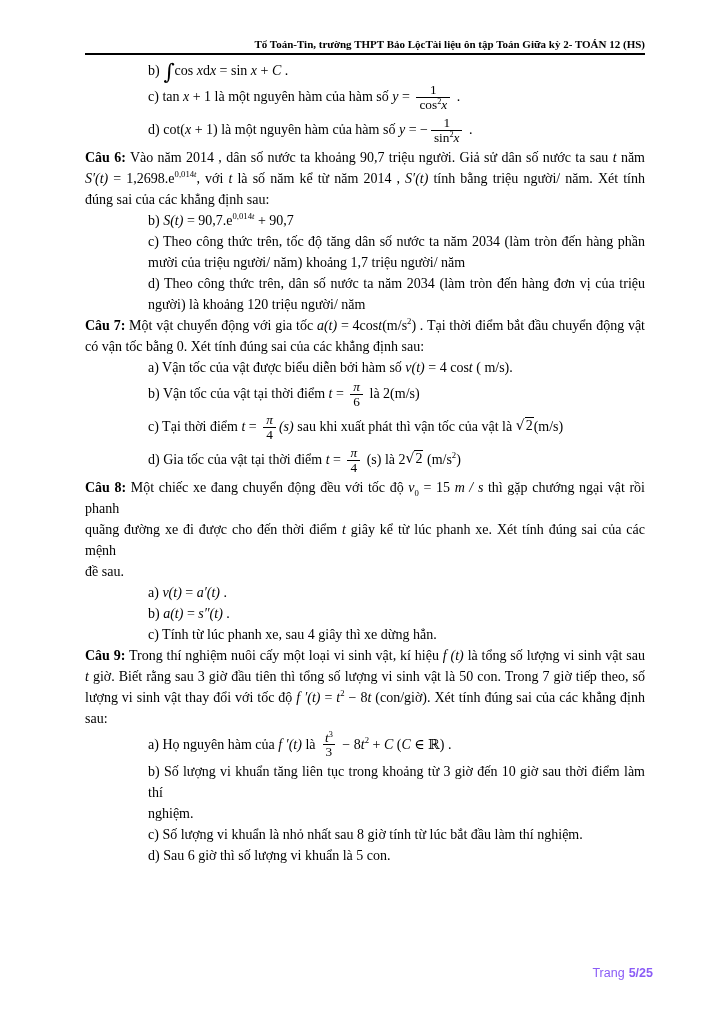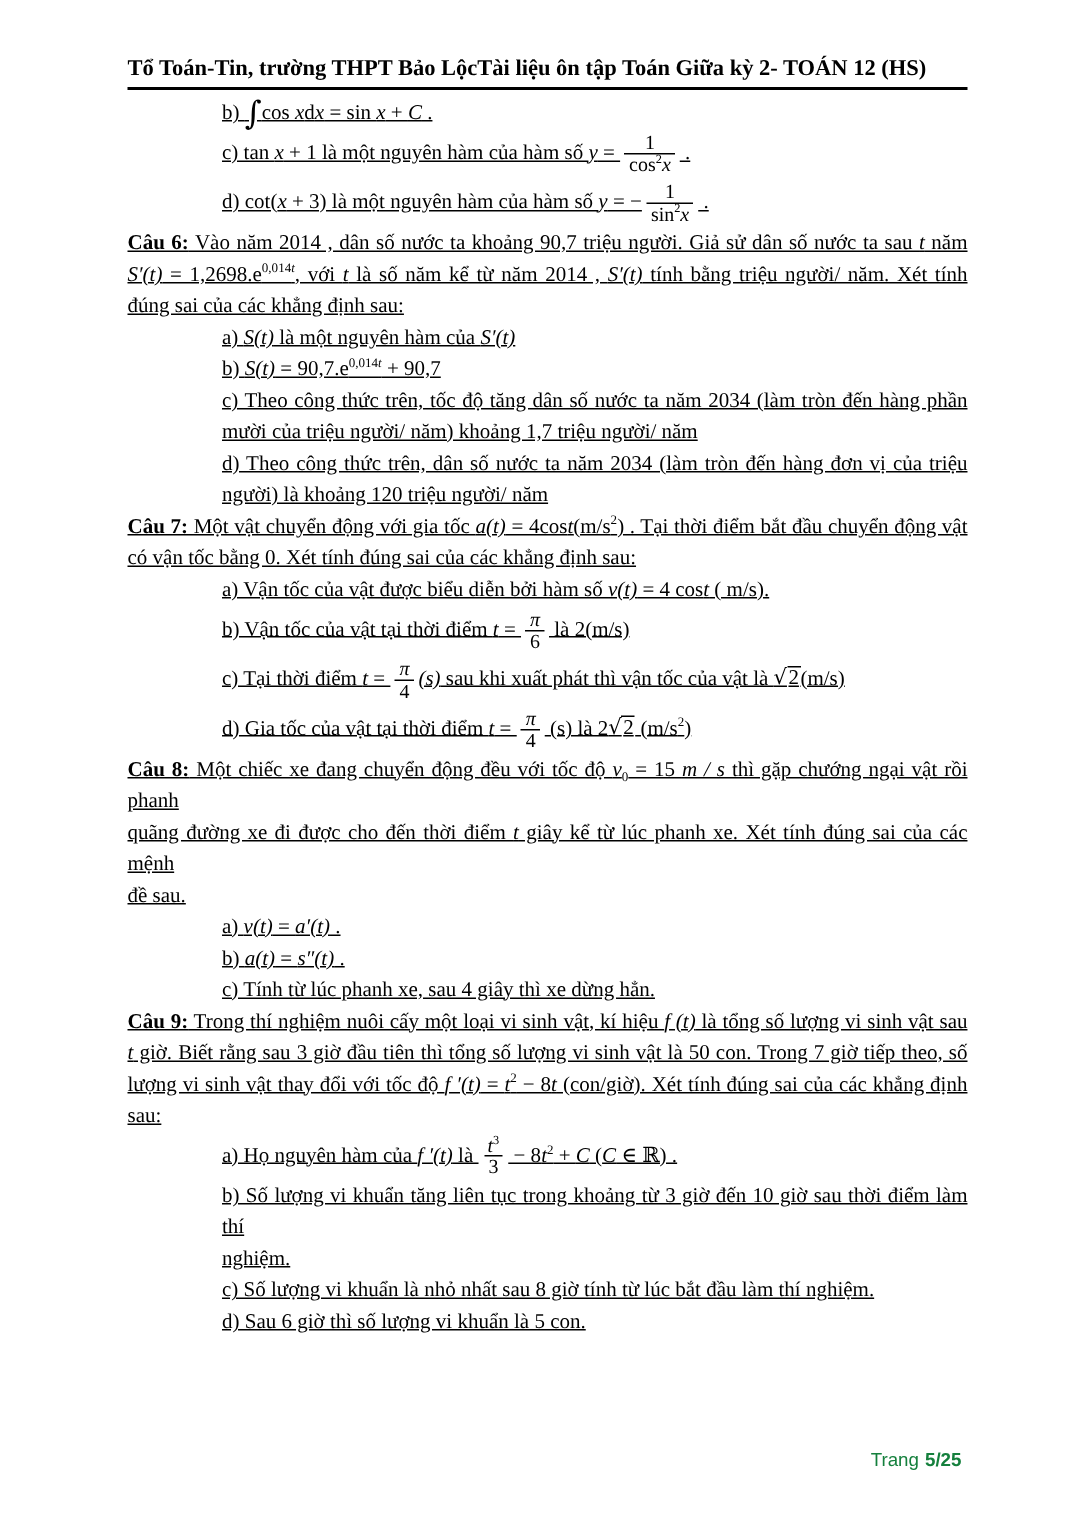--- a/index.html
+++ b/index.html
@@ -5,70 +5,69 @@
   html,body{margin:0;padding:0;}
   body{
     width:725px;height:1024px;position:relative;
     background:#ffffff;color:#000000;
     font-family:"Liberation Serif","DejaVu Serif",serif;
     font-size:14px;
     -webkit-font-smoothing:antialiased;
   }
   .page{padding:38px 80px 0 85px;}
   .header{
-    display:flex;justify-content:flex-start;align-items:flex-end;
-    font-weight:bold;font-size:15px;
+    display:flex;justify-content:flex-end;align-items:flex-end;
+    font-weight:bold;font-size:11px;
     border-bottom:2px solid #000;padding-bottom:3px;
   }
   .content{padding-top:5px;}
-  .line{line-height:21px;min-height:21px;text-decoration:underline;}
+  .line{line-height:21px;min-height:21px;}
   .line.ind{padding-left:63px;}
   .line.just{text-align:justify;text-align-last:justify;}
   i.mv{font-style:italic;}
   sup{font-size:0.62em;line-height:0;vertical-align:super;}
   sub{font-size:0.62em;line-height:0;vertical-align:sub;}
   .frac{
     display:inline-flex;flex-direction:column;align-items:center;
     vertical-align:middle;margin:2px 3px;line-height:1.05;font-size:0.95em;
   }
   .frac .num{padding:0 3px;}
   .frac .den{border-top:1.2px solid #000;padding:0 3px;}
   .intg{font-size:1.55em;line-height:0;vertical-align:-0.18em;font-family:"DejaVu Serif",serif;}
   .sqrt{white-space:nowrap;}
   .sqrt .rk{font-family:"DejaVu Serif",serif;}
   .sqrt .rc{border-top:1.2px solid #000;padding:0 1px;}
   .footer{
-    position:absolute;right:84px;bottom:44px;
+    position:absolute;right:72px;bottom:44px;
     font-family:"Liberation Sans","DejaVu Sans",sans-serif;
-    font-size:12.5px;color:#15803d;
+    font-size:12.5px;color:#8b5cf6;
   }
   .footer .lbl{margin-right:4px;}
 </style>
 </head>
 <body>
 
 <div class="page">
   <div class="header">
     <span>Tổ Toán-Tin, trường THPT Bảo Lộc</span>
     <span>Tài liệu ôn tập Toán Giữa kỳ 2- TOÁN 12 (HS)</span>
   </div>
   <div class="content" id="doc-content">
       <div class="line ind"><span>b) </span><span class="intg">∫</span><span>cos </span><i class="mv">x</i><span>d</span><i class="mv">x</i><span> = sin </span><i class="mv">x</i><span> + </span><i class="mv">C</i><span> .</span></div>
       <div class="line ind"><span>c) tan </span><i class="mv">x</i><span> + 1 là một nguyên hàm của hàm số </span><i class="mv">y</i><span> = </span><span class="frac">
           <span class="num"><span>1</span></span>
           <span class="den"><span>cos</span><sup>2</sup><i class="mv">x</i></span>
         </span><span> .</span></div>
-      <div class="line ind"><span>d) cot(</span><i class="mv">x</i><span> + 3) là một nguyên hàm của hàm số </span><i class="mv">y</i><span> = −</span><span class="frac">
+      <div class="line ind"><span>d) cot(</span><i class="mv">x</i><span> + 1) là một nguyên hàm của hàm số </span><i class="mv">y</i><span> = −</span><span class="frac">
           <span class="num"><span>1</span></span>
           <span class="den"><span>sin</span><sup>2</sup><i class="mv">x</i></span>
         </span><span> .</span></div>
       <div class="line just"><b>Câu 6:</b><span> Vào năm 2014 , dân số nước ta khoảng 90,7 triệu người. Giả sử dân số nước ta sau </span><i class="mv">t</i><span> năm</span></div>
       <div class="line just"><i class="mv">S′(t)</i><span> = 1,2698.e</span><sup><span>0,014</span><i class="mv">t</i></sup><span>, với </span><i class="mv">t</i><span> là số năm kể từ năm 2014 , </span><i class="mv">S′(t)</i><span> tính bằng triệu người/ năm. Xét tính</span></div>
       <div class="line"><span>đúng sai của các khẳng định sau:</span></div>
-      <div class="line ind"><span>a) </span><i class="mv">S(t)</i><span> là một nguyên hàm của </span><i class="mv">S′(t)</i></div>
       <div class="line ind"><span>b) </span><i class="mv">S(t)</i><span> = 90,7.e</span><sup><span>0,014</span><i class="mv">t</i></sup><span> + 90,7</span></div>
       <div class="line ind just"><span>c) Theo công thức trên, tốc độ tăng dân số nước ta năm 2034 (làm tròn đến hàng phần</span></div>
       <div class="line ind"><span>mười của triệu người/ năm) khoảng 1,7 triệu người/ năm</span></div>
       <div class="line ind just"><span>d) Theo công thức trên, dân số nước ta năm 2034 (làm tròn đến hàng đơn vị của triệu</span></div>
       <div class="line ind"><span>người) là khoảng 120 triệu người/ năm</span></div>
       <div class="line just"><b>Câu 7:</b><span> Một vật chuyển động với gia tốc </span><i class="mv">a(t)</i><span> = 4cos</span><i class="mv">t</i><span>(m/s</span><sup>2</sup><span>) . Tại thời điểm bắt đầu chuyển động vật</span></div>
       <div class="line"><span>có vận tốc bằng 0. Xét tính đúng sai của các khẳng định sau:</span></div>
       <div class="line ind"><span>a) Vận tốc của vật được biểu diễn bởi hàm số </span><i class="mv">v(t)</i><span> = 4 cos</span><i class="mv">t</i><span> ( m/s).</span></div>
       <div class="line ind"><span>b) Vận tốc của vật tại thời điểm </span><i class="mv">t</i><span> = </span><span class="frac">
           <span class="num"><i class="mv">π</i></span>

